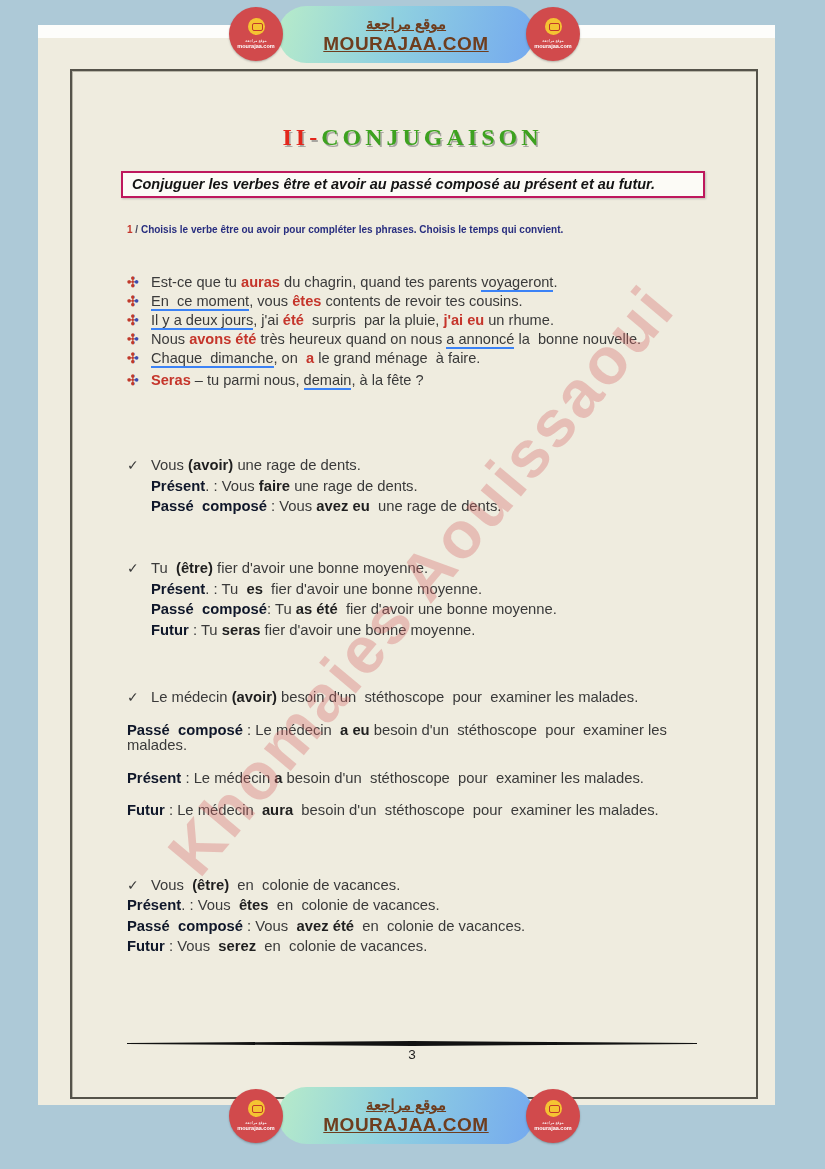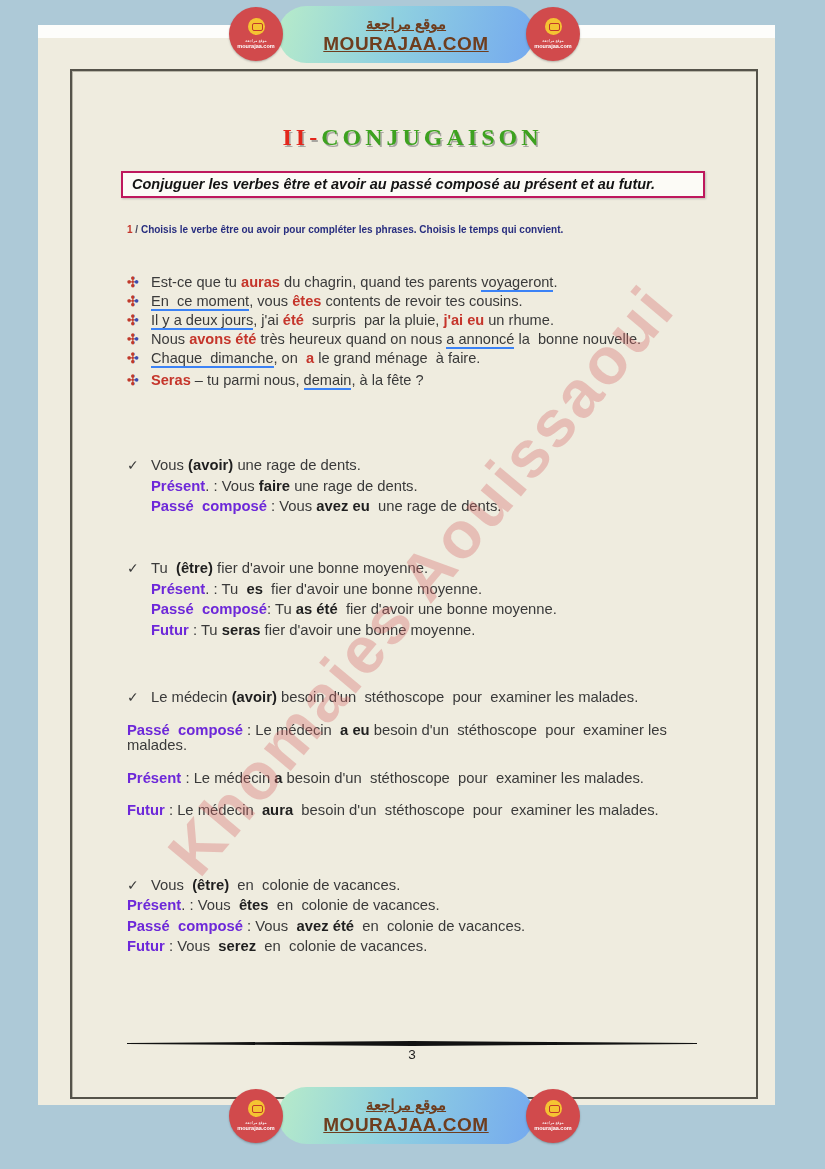--- a/index.html
+++ b/index.html
@@ -63,21 +63,21 @@
   .section-heading{position:absolute;font-size:10px;font-weight:bold;line-height:19px;color:#282e7f;}
   .heading-1{left:127px;top:220px;width:560px;}
   .heading-2{left:127px;top:427px;width:600px;}
   .section-num{color:#c5352b;}
   .section-sep{color:#44485e;}
 
   .rich{white-space:pre-wrap;}
   .seg-red{color:#c5352b;font-weight:700;}
   .seg-ul{border-bottom:2px solid #3b82f6;}
   .seg-b{font-weight:700;color:#1f1f1f;}
-  .seg-blue{color:#6d28d9;font-weight:700;}
+  .seg-blue{color:#0f172a;font-weight:700;}
 
   .ex1-list{position:absolute;left:127px;top:275px;width:585px;font-size:14.6px;color:#3a3a3a;}
   .ex1-item{display:flex;gap:10px;margin-bottom:3.8px;line-height:15.2px;align-items:baseline;}
   .ex1-item.last{margin-top:7px;}
   .bullet{
     font-size:14px;line-height:14px;flex:0 0 14px;color:#b03a2e;font-weight:bold;
     background:linear-gradient(90deg,#c0392b 48%,#3c4bae 52%);
     -webkit-background-clip:text;background-clip:text;-webkit-text-fill-color:transparent;
   }
 

